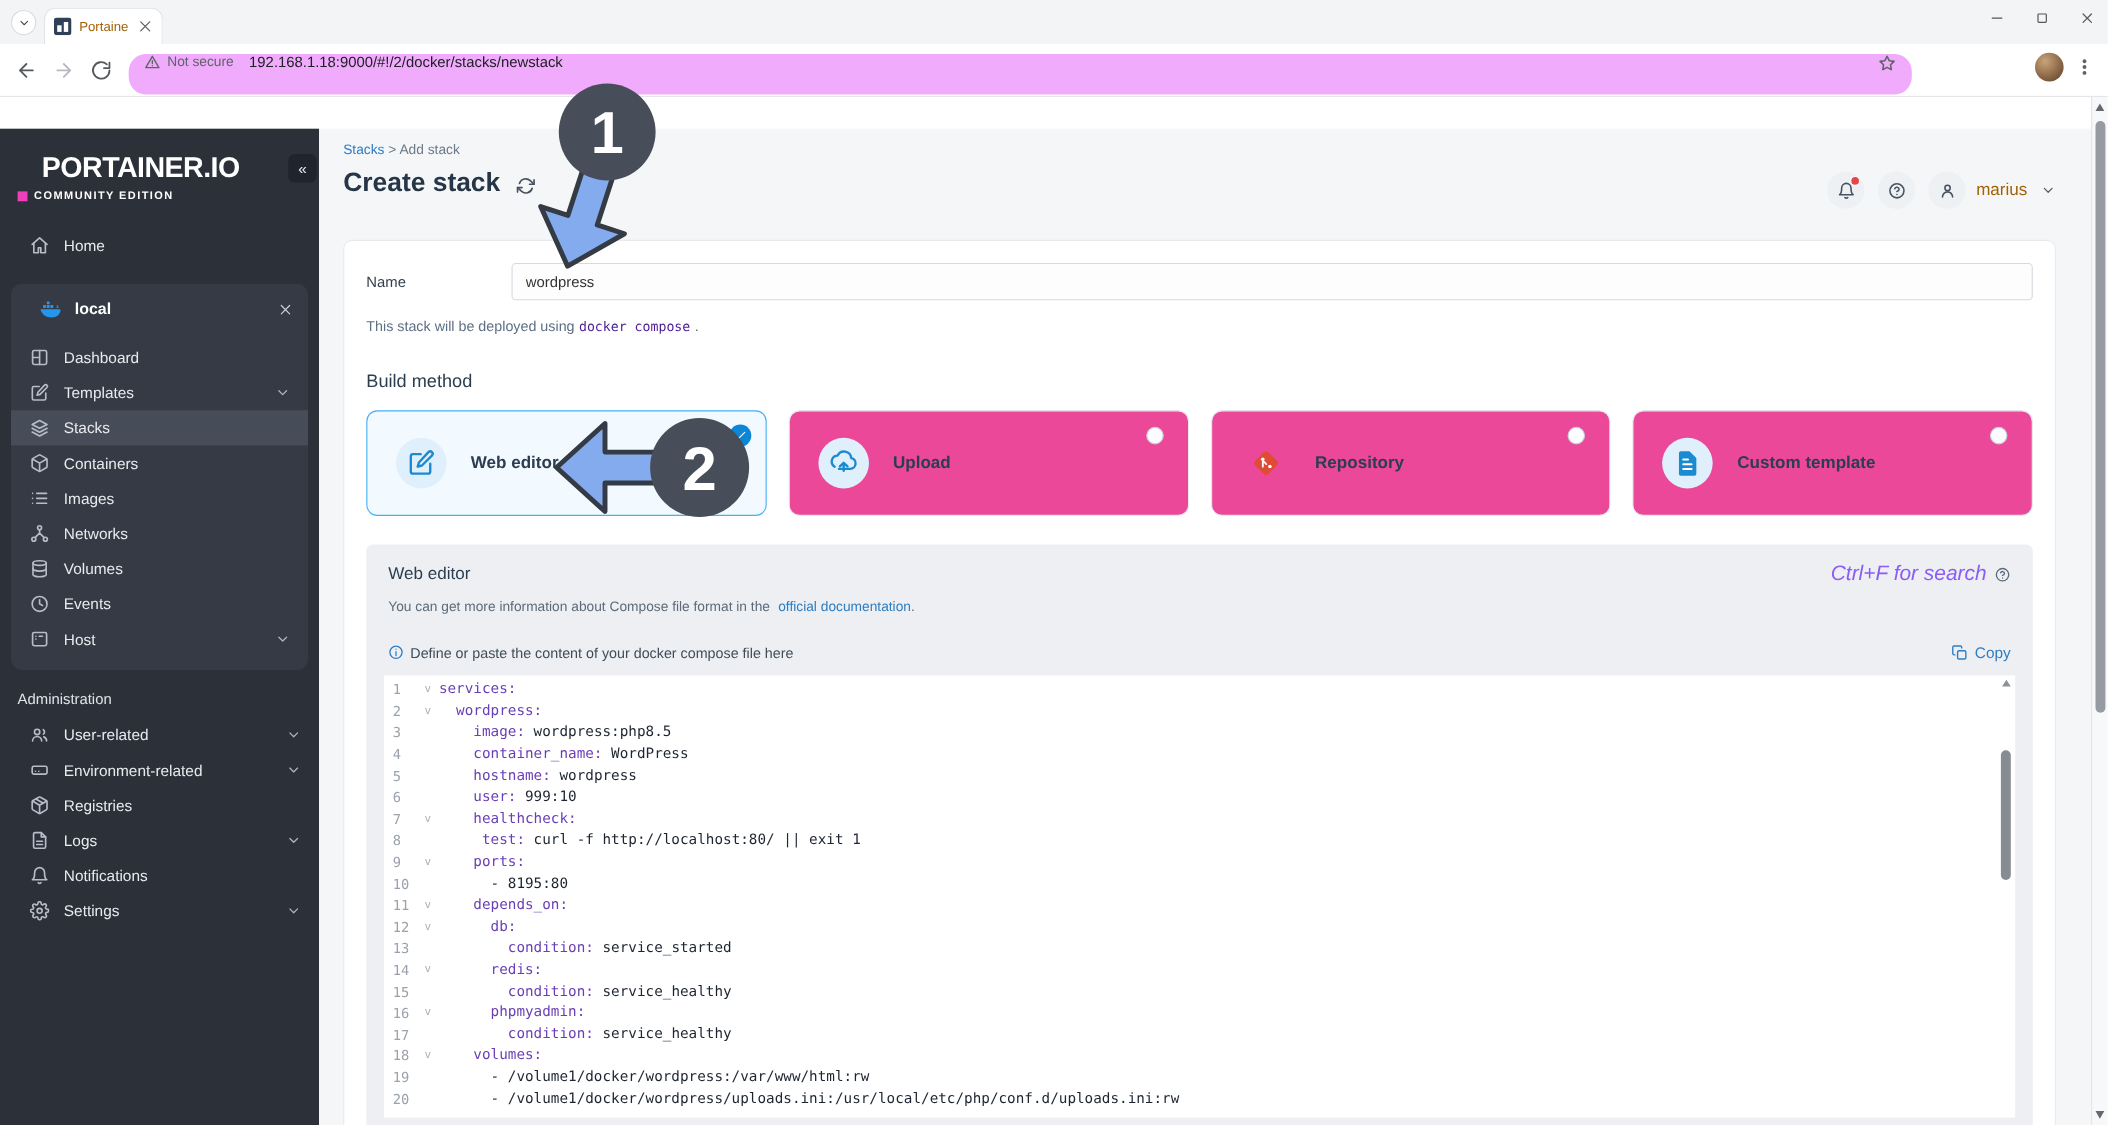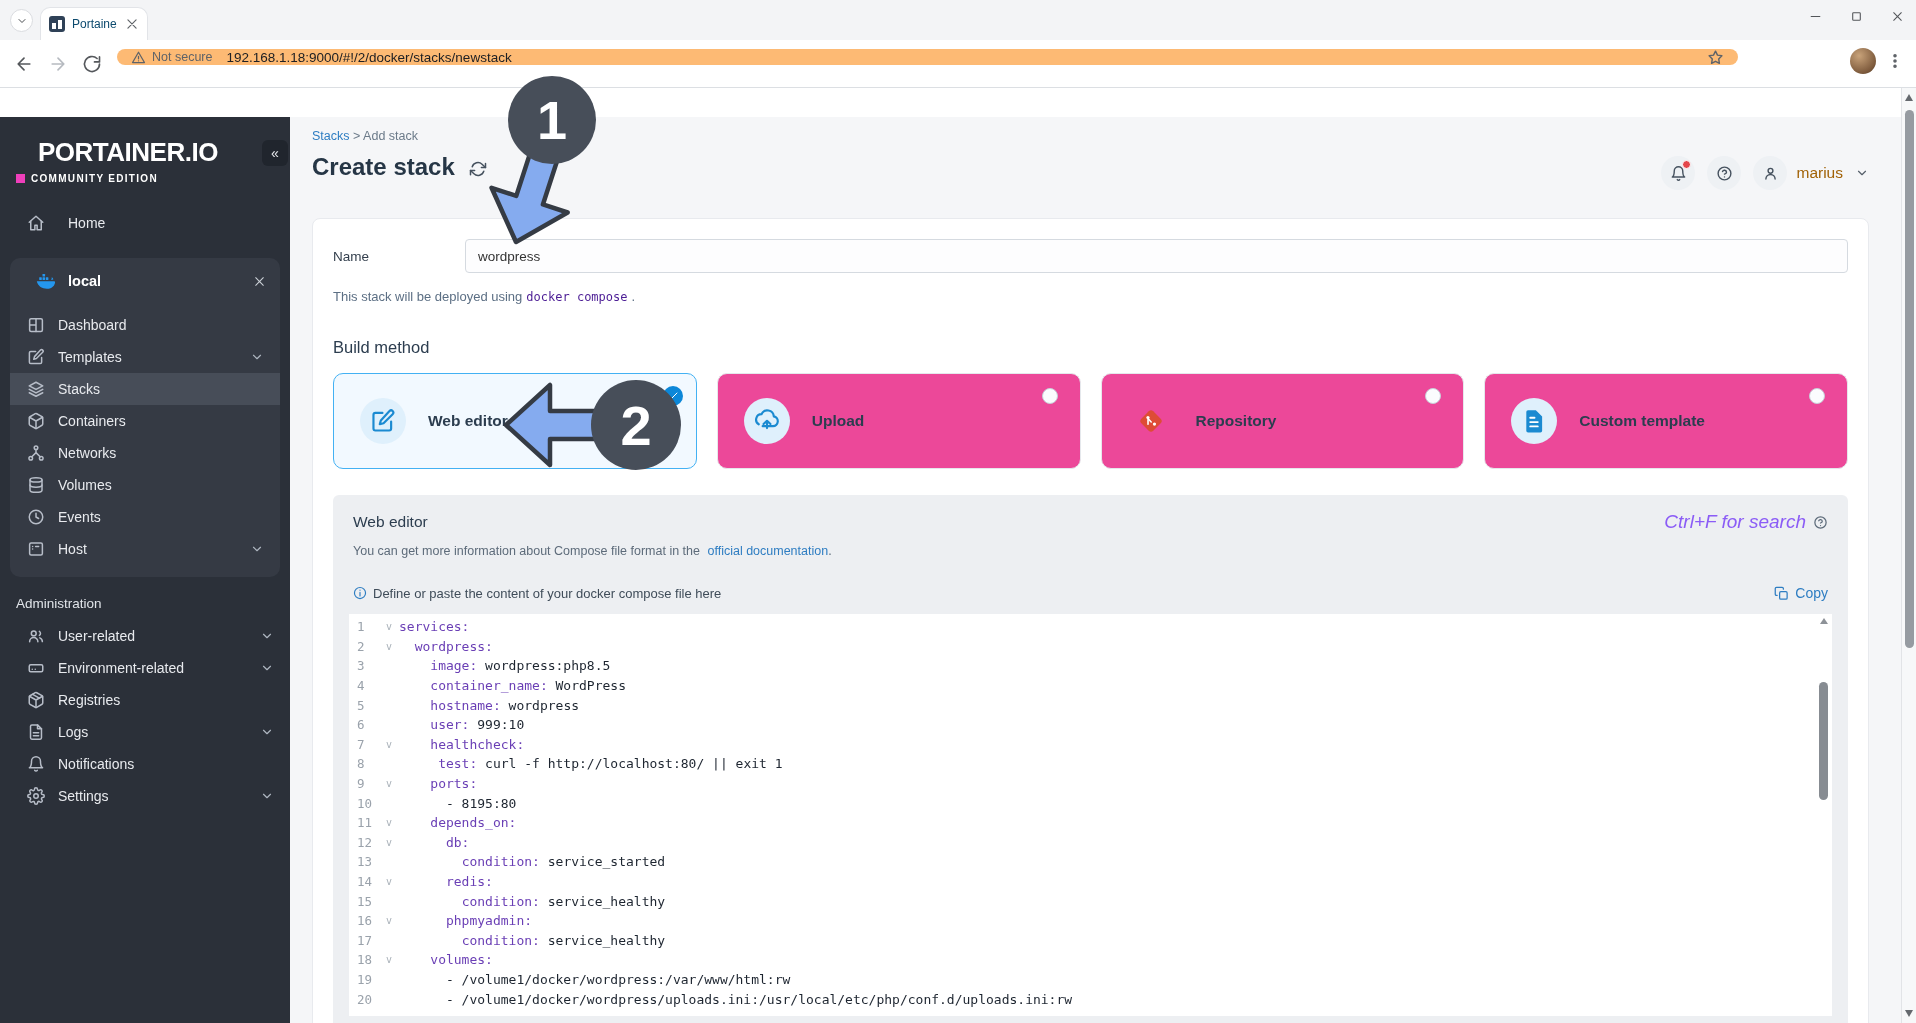--- a/index.html
+++ b/index.html
@@ -8,28 +8,28 @@
   .icn { display:inline-flex; align-items:center; justify-content:center; }
   .icn svg { width:100%; height:100%; }
 
   
   .chrome { position:absolute; left:0; top:0; width:1916px; height:88px; background:#fff; border-bottom:1px solid #dcdfe3; z-index:5; }
   .tabstrip { position:absolute; left:0; top:0; width:100%; height:40px; background:#f3f4f6; }
   .tab-search { position:absolute; left:10px; top:9px; width:23px; height:23px; border-radius:50%; background:#fff; border:1px solid #dadce0; color:#4a4d51; display:flex; align-items:center; justify-content:center; }
   .tab-search .icn{ width:12px; height:12px;}
   .tab { position:absolute; left:40px; top:7px; width:108px; height:33px; background:#fff; border:1px solid #e2e4e8; border-bottom:none; border-radius:10px 10px 0 0; display:flex; align-items:center; padding:0 8px; }
   .tab-fav { width:16px; height:16px; flex:0 0 16px; }
-  .tab-title { font-size:12px; color:#0c4a6e; margin-left:7px; white-space:nowrap; overflow:hidden; width:46px; }
+  .tab-title { font-size:12px; color:#a16207; margin-left:7px; white-space:nowrap; overflow:hidden; width:46px; }
   .tab-close { margin-left:auto; width:14px; height:14px; color:#5f6368; }
   .win-controls { position:absolute; right:12px; top:10px; display:flex; gap:28px; align-items:center; color:#53565a; }
   .win-controls .icn { width:13px; height:13px; }
   .toolbar { position:absolute; left:0; top:40px; width:100%; height:47px; background:#fff; display:flex; align-items:center; }
   .nav-btn { width:20px; height:20px; color:#55585c; margin-left:14px; }
   .nav-btn.fwd { color:#b6bac0; }
-  .omnibox { position:absolute; left:117px; top:9px; width:1621px; height:16px; background:#fdba74; border-radius:16px; display:flex; align-items:center; padding:0 14px; }
+  .omnibox { position:absolute; left:117px; top:9px; width:1621px; height:37px; background:#f0abfc; border-radius:16px; display:flex; padding:0 14px; }
   .omni-warn { width:15px; height:15px; color:#5f6368; }
   .omni-sec { font-size:12.5px; color:#5f6368; margin-left:6px; margin-right:14px; white-space:nowrap; }
   .omni-url { font-size:13.5px; color:#202124; white-space:nowrap; }
   .omni-star { margin-left:auto; width:17px; height:17px; color:#5f6368; }
   .avatar { position:absolute; left:1850px; top:8px; width:26px; height:26px; border-radius:50%; background:radial-gradient(circle at 35% 30%, #c9a37a, #7d5a3c 70%, #4e3824); }
   .kebab { position:absolute; left:1886px; top:11px; width:18px; height:20px; color:#5f6368; }
 
   
   .pagebg { position:absolute; left:0; top:88px; width:1916px; height:935px; background:#ffffff; }
 
@@ -38,21 +38,21 @@
   .logo { padding:20px 0 0 16px; }
   .logo-title { font-size:26px; font-weight:700; letter-spacing:-0.5px; color:#ffffff;margin-left:22px; }
   .logo-sub { display:flex; align-items:center; margin-top:5px; }
   .logo-sq { width:9px; height:9px; background:#ef3fbb; margin-right:6px; }
   .logo-sub span { font-size:10px; font-weight:700; letter-spacing:1.3px; color:#fff; }
   .side-item { height:32px; display:flex; align-items:center; padding:0 14px 0 27px; font-size:14px; color:#e8eaee; cursor:pointer; position:relative; }
   .side-item .icn { width:18px; height:18px; color:#b7bdc8; flex:0 0 18px; }
   .side-item .lbl { margin-left:13px; }
   .side-item .chev { margin-left:auto; width:14px; height:14px; color:#aeb6c0; }
   .side-item.sel { background:#474d58; }
-  .home-item { margin-top:22px; height:34px;gap:10px; }
+  .home-item { margin-top:22px; height:34px; }
   .env-block { margin:18px 10px 0 10px; width:270px; background:#353a44; border-radius:10px; padding:6px 0 12px 0; }
   .env-head { height:34px; display:flex; align-items:center; padding:0 14px 0 25px; }
   .env-head .icn { width:22px; height:22px; }
   .env-head .lbl { margin-left:11px; font-size:14.5px; font-weight:700; color:#fff; }
   .env-head .x { margin-left:auto; width:13px; height:13px; color:#cdd2d9; }
   .env-items { margin-top:11px; }
   .env-block .side-item { padding-left:17px; }
   .admin-head { margin:19px 0 9px 16px; font-size:13.5px; font-weight:500; color:#e0e4e9; }
   .collapse-btn { position:absolute; left:262px; top:140px; width:26px; height:26px; border-radius:6px; background:#20252d; color:#e6e8ec; font-size:14px; display:flex; align-items:center; justify-content:center; z-index:6; cursor:pointer; }
 
@@ -286,20 +286,28 @@
             <svg viewBox="0 0 24 24" fill="none" stroke="currentColor" stroke-width="2" stroke-linecap="round" stroke-linejoin="round">
               <path d="M21 8a2 2 0 0 0-1-1.7l-7-4a2 2 0 0 0-2 0l-7 4A2 2 0 0 0 3 8v8a2 2 0 0 0 1 1.7l7 4a2 2 0 0 0 2 0l7-4a2 2 0 0 0 1-1.7z"></path>
               <path d="M3.3 7 12 12l8.7-5M12 22V12"></path>
             </svg>
           </span>
           <span class="lbl">Containers</span>
         </div>
         <div class="side-item">
           <span class="icn">
             <svg viewBox="0 0 24 24" fill="none" stroke="currentColor" stroke-width="2" stroke-linecap="round" stroke-linejoin="round">
+              <path d="M8.5 6h12M8.5 12h12M8.5 18h12M3.5 6h.01M3.5 12h.01M3.5 18h.01"></path>
+            </svg>
+          </span>
+          <span class="lbl">Images</span>
+        </div>
+        <div class="side-item">
+          <span class="icn">
+            <svg viewBox="0 0 24 24" fill="none" stroke="currentColor" stroke-width="2" stroke-linecap="round" stroke-linejoin="round">
               <circle cx="12" cy="5" r="2.4"></circle>
               <circle cx="5" cy="19" r="2.4"></circle>
               <circle cx="19" cy="19" r="2.4"></circle>
               <path d="M12 7.4v4.1M12 11.5 6.5 17M12 11.5l5.5 5.5"></path>
             </svg>
           </span>
           <span class="lbl">Networks</span>
         </div>
         <div class="side-item">
           <span class="icn">

